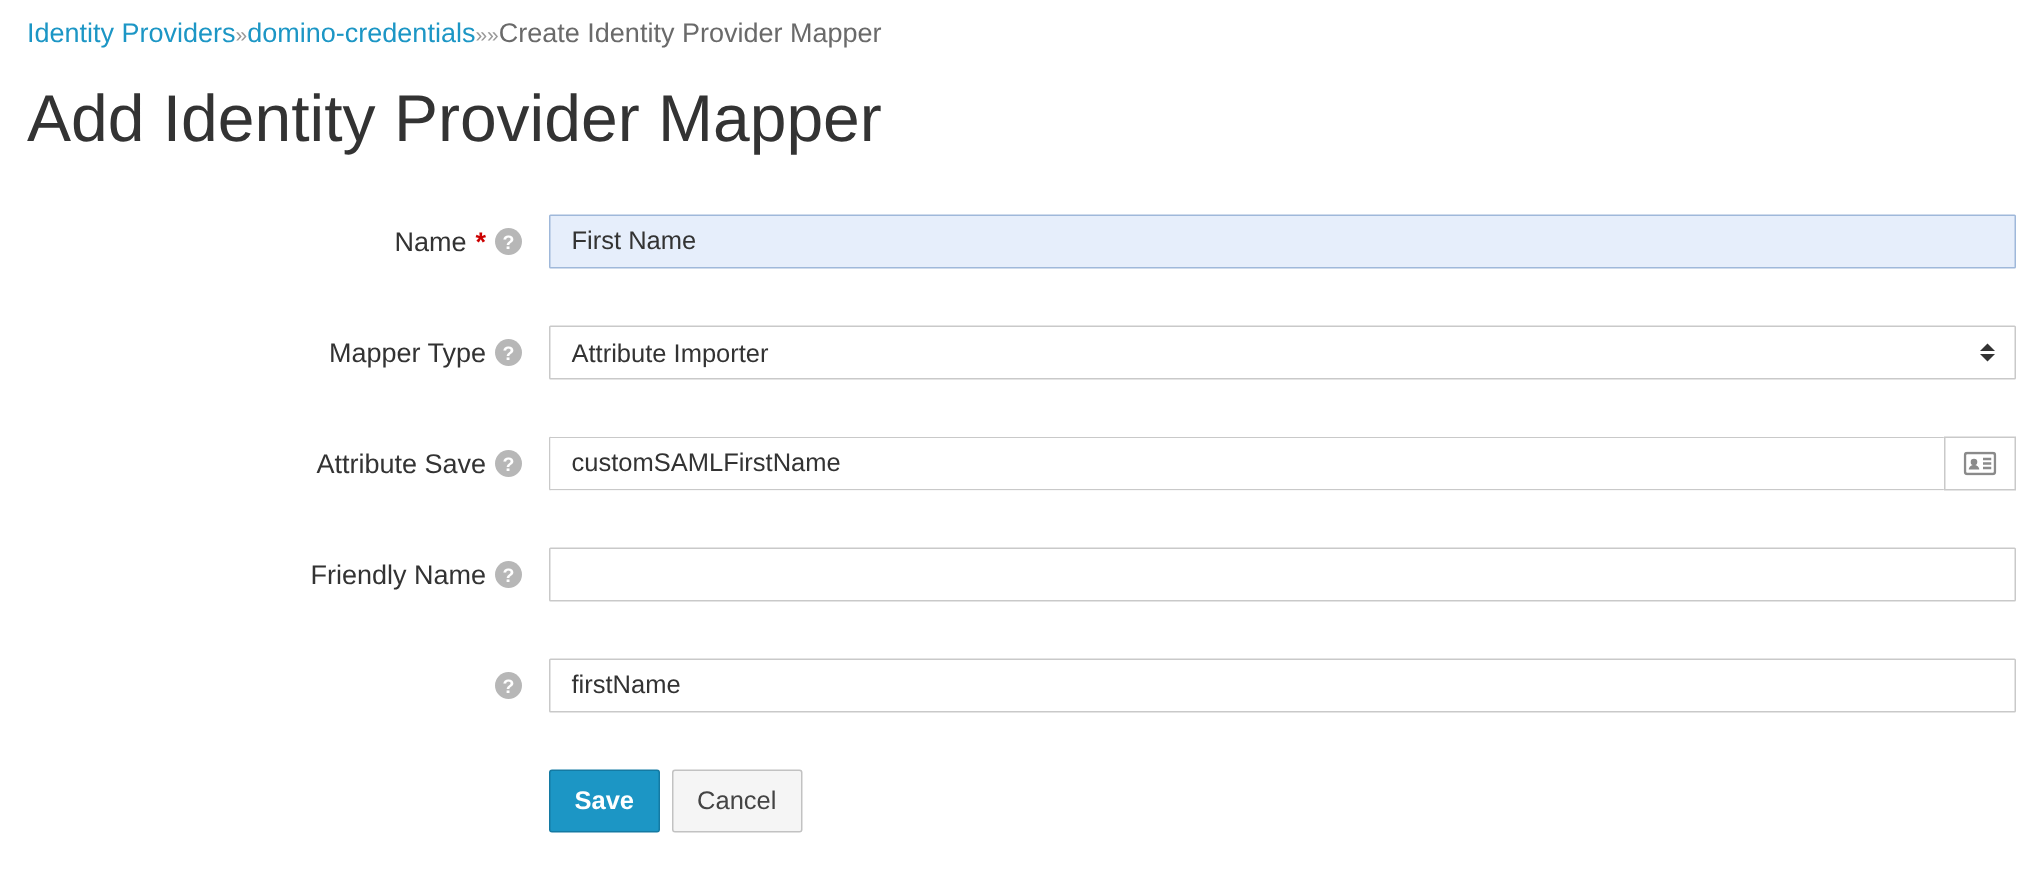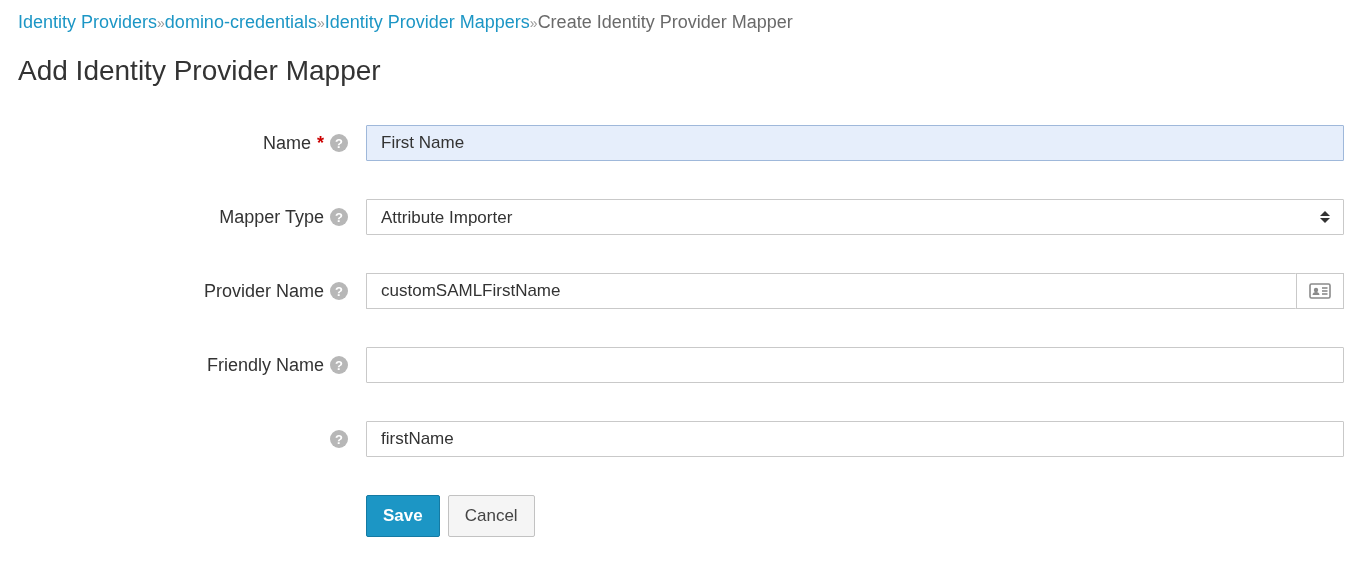--- a/index.html
+++ b/index.html
@@ -22,21 +22,21 @@
     .breadcrumb a {
       color: #1c96c5;
       text-decoration: none;
       cursor: pointer;
     }
     .breadcrumb .sep {
       color: #9a9a9a;
       font-size: 14px;
     }
     h1.page-title {
-      font-size: 28px;
+      font-size: 44px;
       font-weight: 400;
       color: #333;
       margin-bottom: 34px;
     }
     .form-horizontal {
       display: block;
     }
     .form-group {
       display: flex;
       align-items: center;
@@ -166,21 +166,20 @@
     }
   </style>
 </head>
 <body>
 
 <nav class="breadcrumb">
   <a>Identity Providers</a>
   <span class="sep">»</span>
   <a>domino-credentials</a>
   <span class="sep">»</span>
-  <a>Identity Provider Mappers</a>
   <span class="sep">»</span>
   <span>Create Identity Provider Mapper</span>
 </nav>
 
 <h1 class="page-title">Add Identity Provider Mapper</h1>
 
 <div class="form-horizontal">
 
   <div class="form-group">
     <label class="control-label">
@@ -206,21 +205,21 @@
         <span class="select-arrows">
           <span class="tri up"></span>
           <span class="tri down"></span>
         </span>
       </div>
     </div>
   </div>
 
   <div class="form-group">
     <label class="control-label">
-      <span>Provider Name</span>
+      <span>Attribute Save</span>
       <span class="help-icon">?</span>
     </label>
     <div class="control-field">
       <div class="input-with-addon">
         <input type="text" class="input-text" value="customSAMLFirstName" style="">
         <span class="addon-icon">
           <svg width="22" height="16" viewBox="0 0 22 16" fill="none" stroke="#8a8a8a" stroke-width="1.6">
             <rect x="1" y="1" width="20" height="14" rx="1.5"></rect>
             <circle cx="7" cy="7" r="2.2" fill="#8a8a8a" stroke="none"></circle>
             <path d="M3.5 12 c0-1.7 1.6-3 3.5-3 s3.5 1.3 3.5 3" fill="#8a8a8a" stroke="none"></path>

